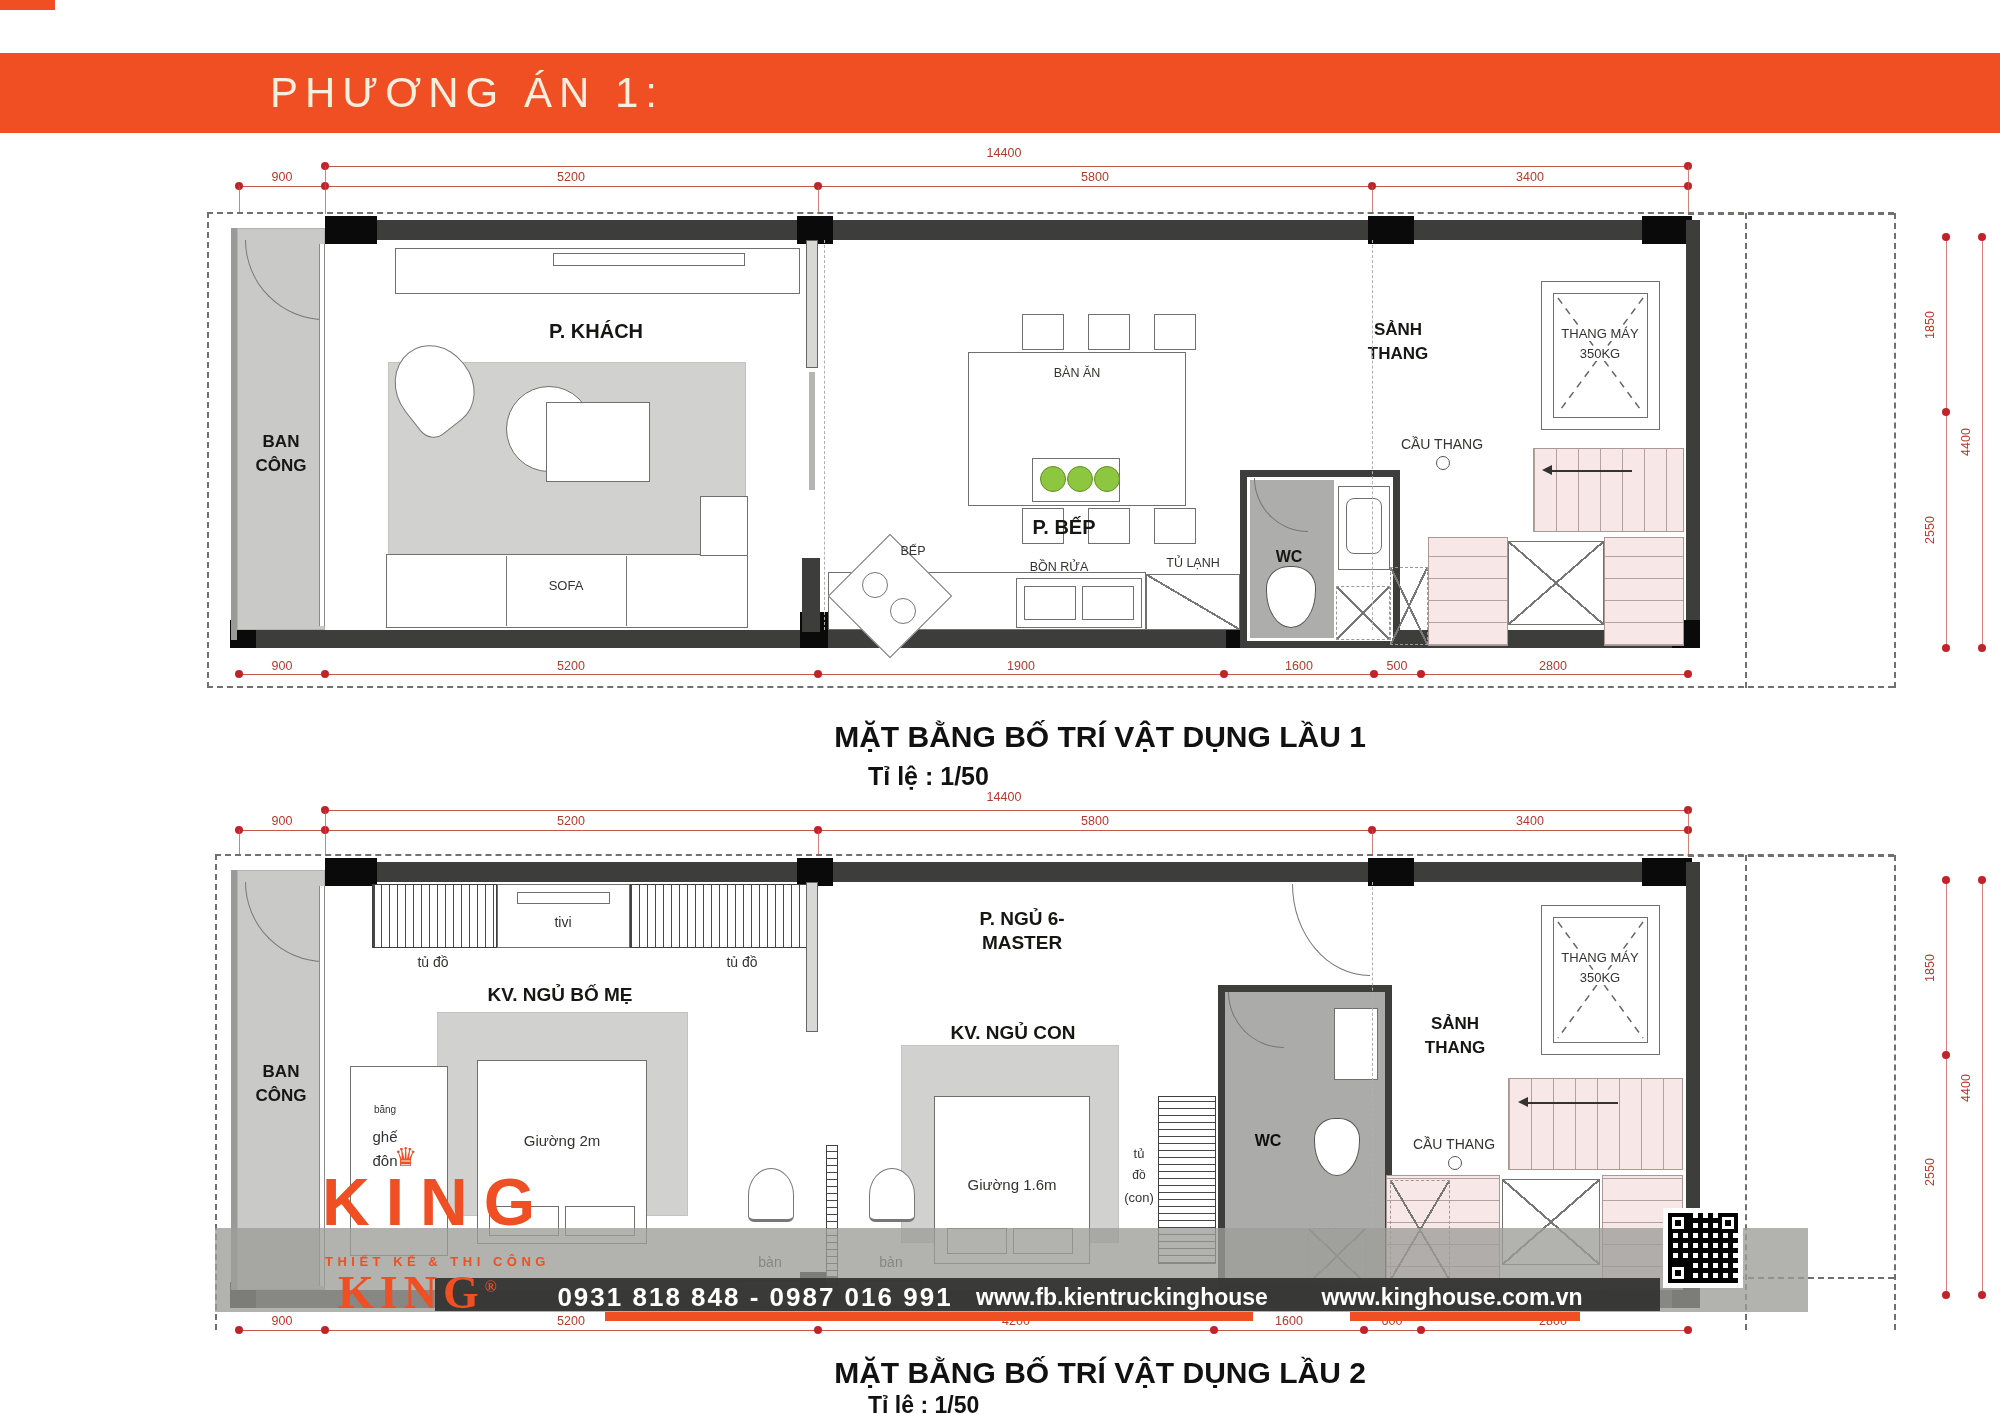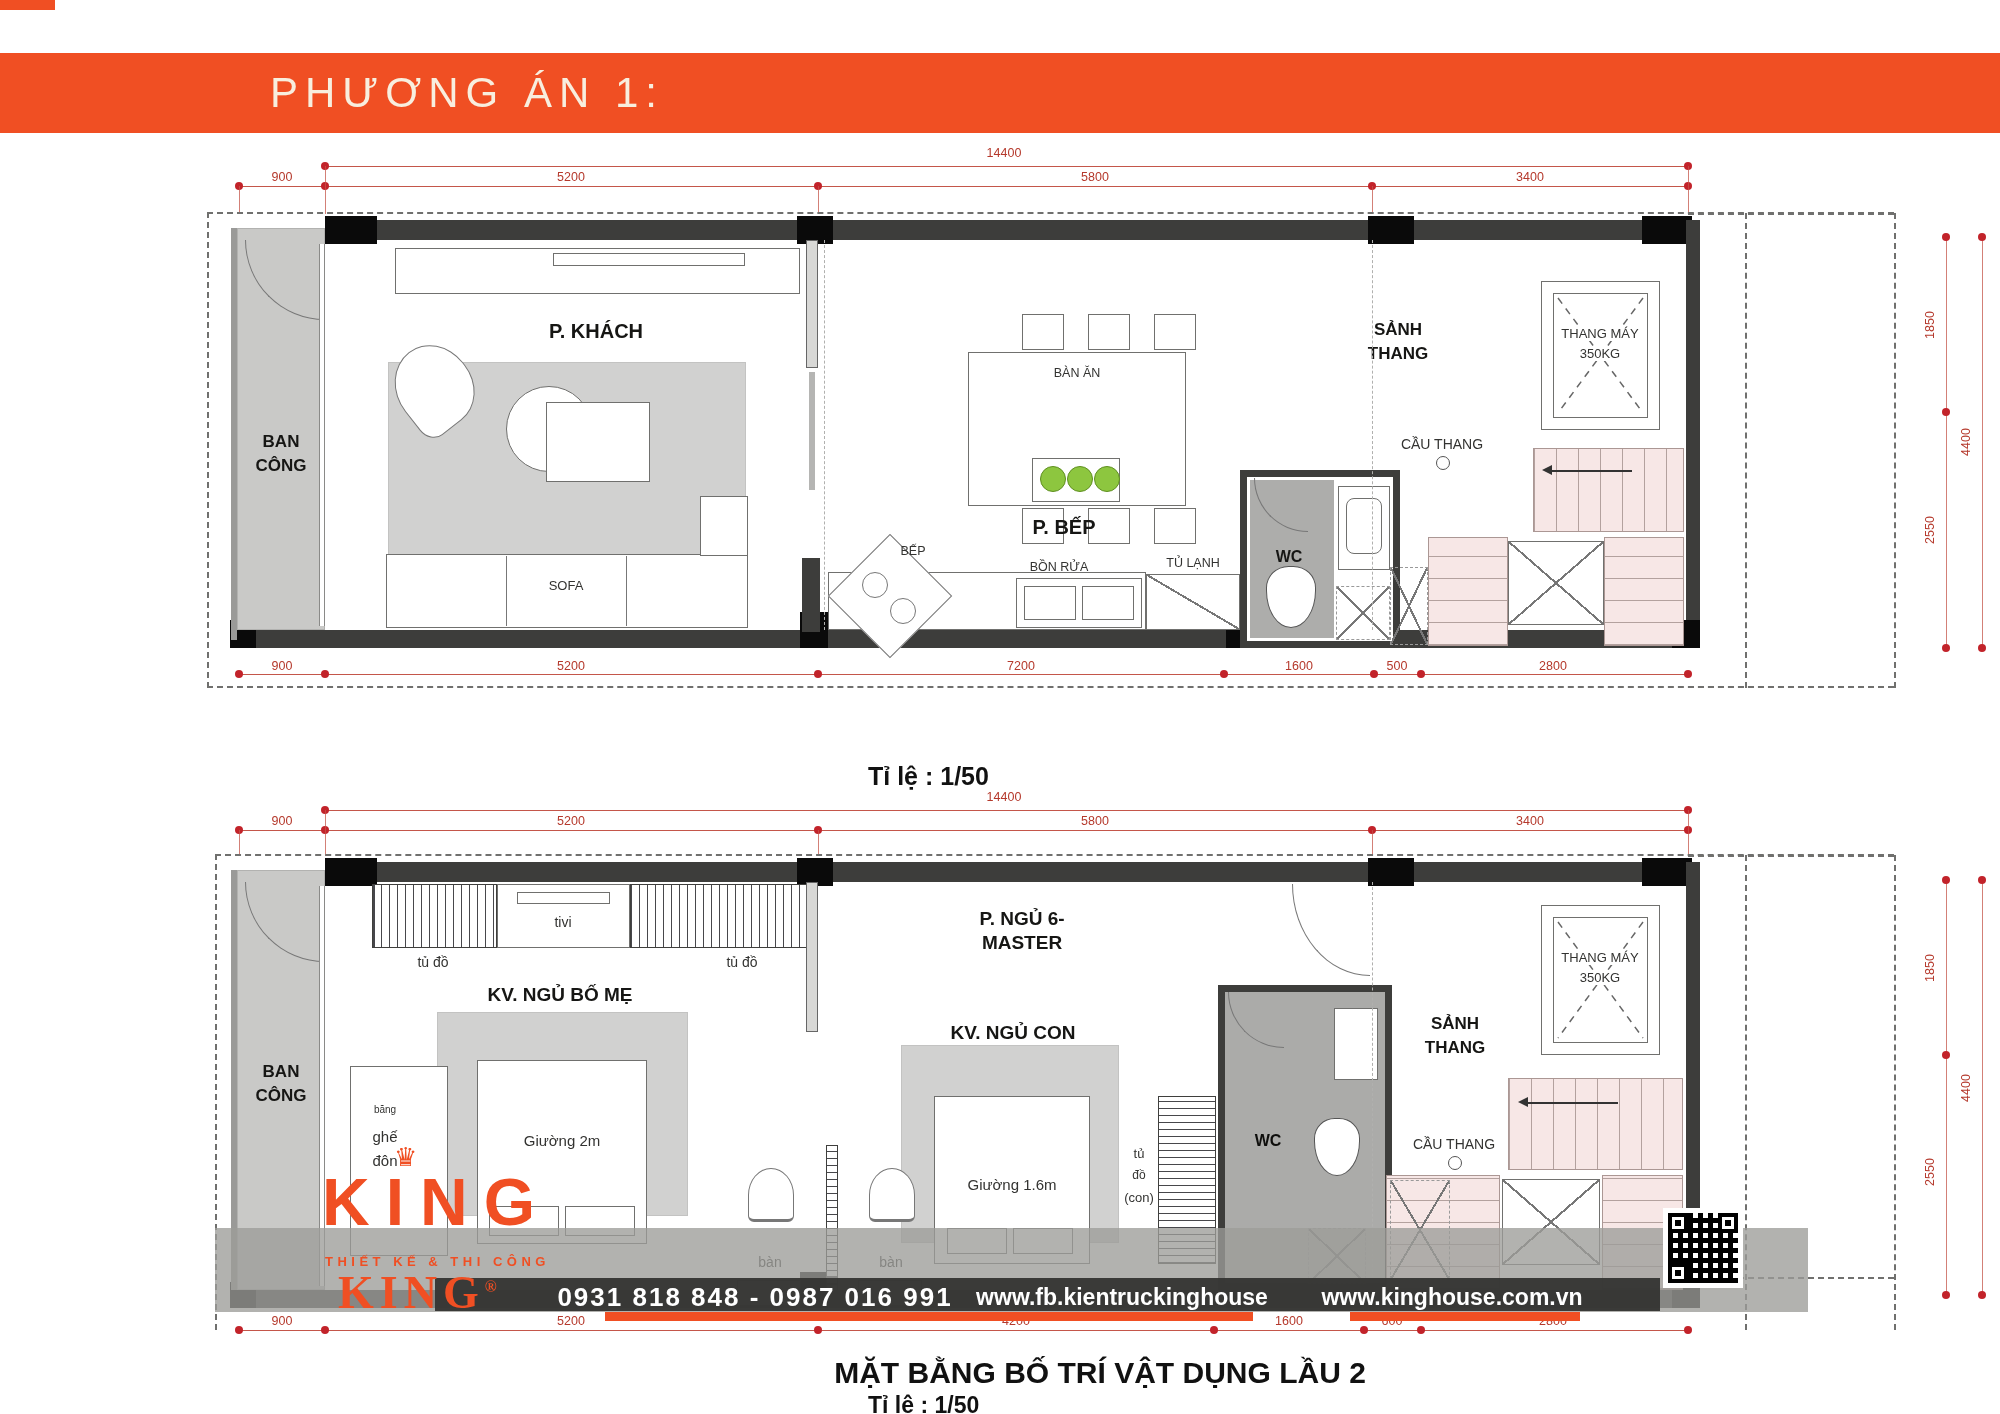--- a/index.html
+++ b/index.html
@@ -177,33 +177,34 @@
     <i class="d" style="left:1946px;top:648px"></i>
   <div class="vl" style="left:1982px;top:237px;height:411px"></div>
   <i class="d" style="left:1982px;top:237px"></i>
     <i class="d" style="left:1982px;top:648px"></i>
   <div class="dmv" style="left:1930px;top:325px">1850</div>
   <div class="dmv" style="left:1966px;top:442px">4400</div>
   <div class="dmv" style="left:1930px;top:530px">2550</div>
 
   <div class="dm" style="left:282px;top:659px">900</div>
   <div class="dm" style="left:571px;top:659px">5200</div>
-  <div class="dm" style="left:1021px;top:659px">7200</div>
+  <div class="dm" style="left:1021px;top:659px">1900</div>
   <div class="dm" style="left:1299px;top:659px">1600</div>
   <div class="dm" style="left:1397px;top:659px">500</div>
   <div class="dm" style="left:1553px;top:659px">2800</div>
   <div class="hl" style="left:239px;top:674px;width:1449px"></div>
   <i class="d" style="left:239px;top:674px"></i>
     <i class="d" style="left:325px;top:674px"></i>
     <i class="d" style="left:818px;top:674px"></i>
     <i class="d" style="left:1224px;top:674px"></i>
     <i class="d" style="left:1374px;top:674px"></i>
     <i class="d" style="left:1421px;top:674px"></i>
     <i class="d" style="left:1688px;top:674px"></i>
 
+  <div class="ttl" style="left:1100px;top:720px;font-size:30px">MẶT BẰNG BỐ TRÍ VẬT DỤNG LẦU 1</div>
   <div class="a" style="left:868px;top:762px;font-weight:bold;font-size:25px;color:#111">Tỉ lệ : 1/50</div>
 </div>
 
 <div class="a" style="left:0;top:0;width:2000px;height:1414px">
 
   <div class="dm" style="left:1004px;top:790px">14400</div>
   <div class="hl" style="left:325px;top:810px;width:1363px"></div>
   <i class="d" style="left:325px;top:810px"></i>
     <i class="d" style="left:1688px;top:810px"></i>
   <div class="dm" style="left:282px;top:814px">900</div>

